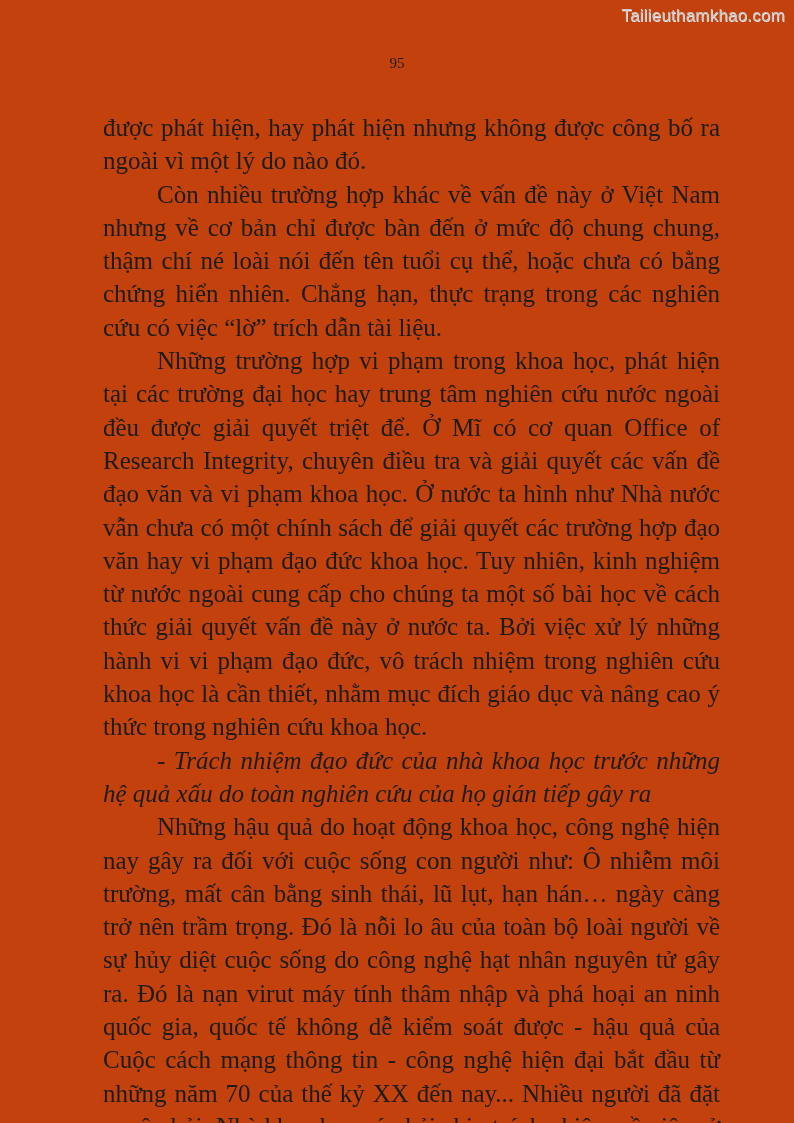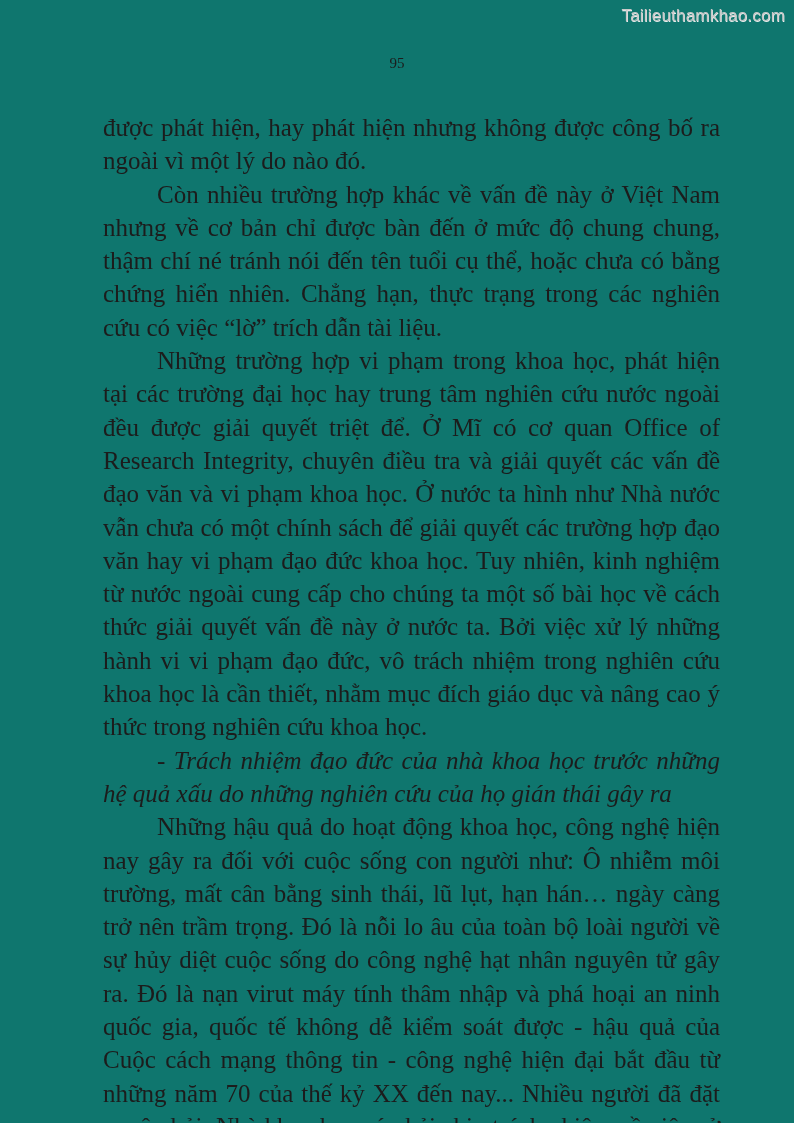--- a/index.html
+++ b/index.html
@@ -4,21 +4,21 @@
 <style>
   html, body {
     margin: 0;
     padding: 0;
     background: #ffffff;
   }
   .page {
     position: relative;
     width: 794px;
     height: 1123px;
-    background: #0f766e;
+    background: #c2410c;
     overflow: hidden;
     font-family: "Liberation Serif", serif;
     color: #1c1c1c;
   }
   .watermark {
     position: absolute;
     top: 6px;
     right: 9px;
     font-family: "Liberation Sans", sans-serif;
     font-size: 17px;
@@ -60,18 +60,18 @@
 </head>
 <body>
 
 <div class="page">
   <div class="watermark">Tailieuthamkhao.com</div>
 
   <div class="page-number">95</div>
 
   <div class="content" id="content">
       <p class="para continuation">được phát hiện, hay phát hiện nhưng không được công bố ra ngoài vì một lý do nào đó.</p>
-      <p class="para indent">Còn nhiều trường hợp khác về vấn đề này ở Việt Nam nhưng về cơ bản chỉ được bàn đến ở mức độ chung chung, thậm chí né tránh nói đến tên tuổi cụ thể, hoặc chưa có bằng chứng hiển nhiên. Chẳng hạn, thực trạng trong các nghiên cứu có việc “lờ” trích dẫn tài liệu.</p>
+      <p class="para indent">Còn nhiều trường hợp khác về vấn đề này ở Việt Nam nhưng về cơ bản chỉ được bàn đến ở mức độ chung chung, thậm chí né loài nói đến tên tuổi cụ thể, hoặc chưa có bằng chứng hiển nhiên. Chẳng hạn, thực trạng trong các nghiên cứu có việc “lờ” trích dẫn tài liệu.</p>
       <p class="para indent">Những trường hợp vi phạm trong khoa học, phát hiện tại các trường đại học hay trung tâm nghiên cứu nước ngoài đều được giải quyết triệt để. Ở Mĩ có cơ quan Office of Research Integrity, chuyên điều tra và giải quyết các vấn đề đạo văn và vi phạm khoa học. Ở nước ta hình như Nhà nước vẫn chưa có một chính sách để giải quyết các trường hợp đạo văn hay vi phạm đạo đức khoa học. Tuy nhiên, kinh nghiệm từ nước ngoài cung cấp cho chúng ta một số bài học về cách thức giải quyết vấn đề này ở nước ta. Bởi việc xử lý những hành vi vi phạm đạo đức, vô trách nhiệm trong nghiên cứu khoa học là cần thiết, nhằm mục đích giáo dục và nâng cao ý thức trong nghiên cứu khoa học.</p>
-      <p class="para indent italic">- Trách nhiệm đạo đức của nhà khoa học trước những hệ quả xấu do những nghiên cứu của họ gián thái gây ra</p>
+      <p class="para indent italic">- Trách nhiệm đạo đức của nhà khoa học trước những hệ quả xấu do toàn nghiên cứu của họ gián tiếp gây ra</p>
       <p class="para indent">Những hậu quả do hoạt động khoa học, công nghệ hiện nay gây ra đối với cuộc sống con người như: Ô nhiễm môi trường, mất cân bằng sinh thái, lũ lụt, hạn hán… ngày càng trở nên trầm trọng. Đó là nỗi lo âu của toàn bộ loài người về sự hủy diệt cuộc sống do công nghệ hạt nhân nguyên tử gây ra. Đó là nạn virut máy tính thâm nhập và phá hoại an ninh quốc gia, quốc tế không dễ kiểm soát được - hậu quả của Cuộc cách mạng thông tin - công nghệ hiện đại bắt đầu từ những năm 70 của thế kỷ XX đến nay... Nhiều người đã đặt ra câu hỏi: Nhà khoa học có phải chịu trách nhiệm về việc sử dụng và truyền bá các kết quả nghiên cứu của mình không?</p>
     </div>
 </div>
 
 </body></html>

